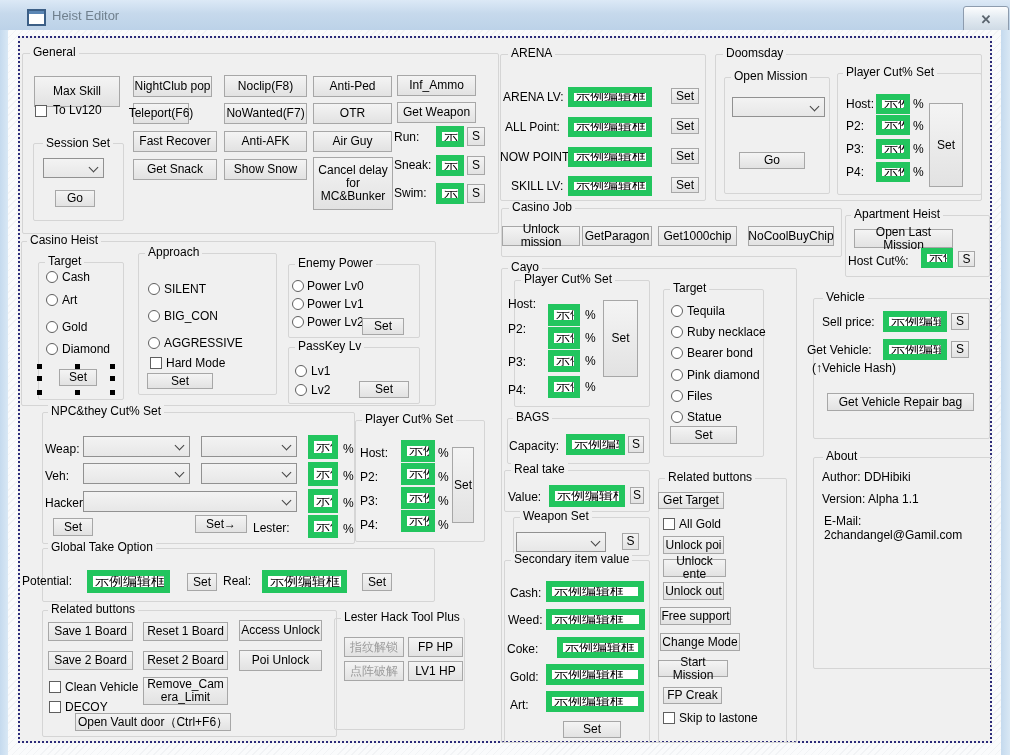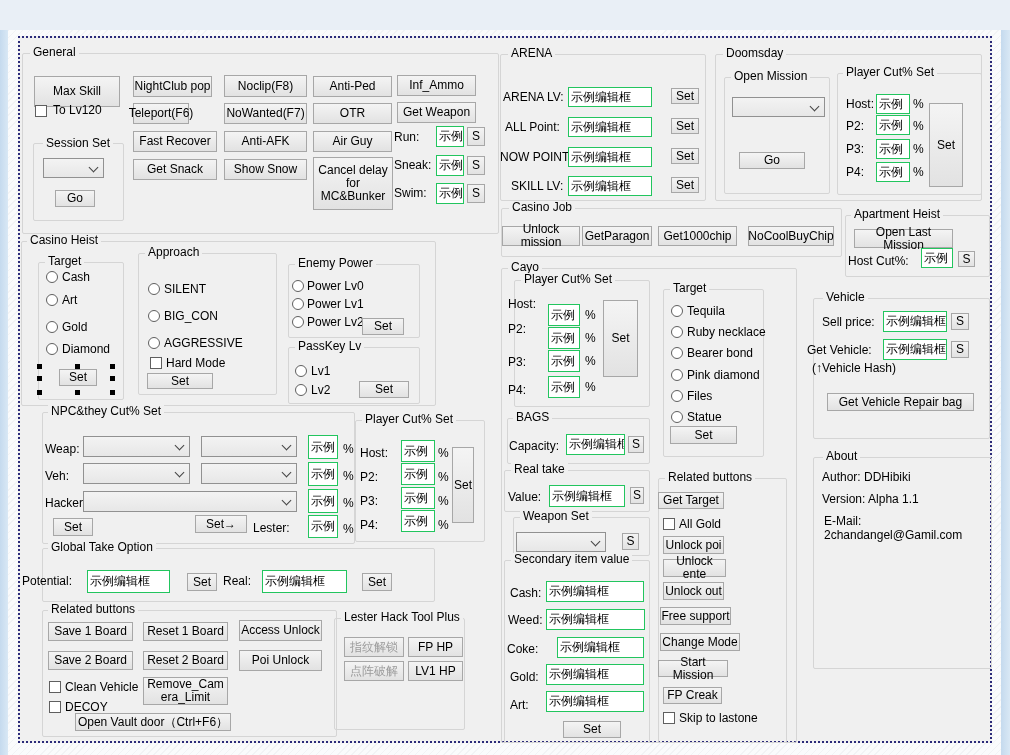--- a/index.html
+++ b/index.html
@@ -9,32 +9,39 @@
   .appicon{position:absolute;left:27px;top:9px;width:15px;height:13px;background:#fff;border:2px solid #3c5f86;box-shadow:inset 0 3px 0 #5b86b4}
   .closebtn{position:absolute;left:963px;top:6px;width:44px;height:25px;border:1px solid #8d9cae;border-radius:3px;background:linear-gradient(#fcfdfe,#e2eaf1 45%,#ccd8e3);display:flex;align-items:center;justify-content:center;color:#5a646e;font-weight:bold;font-size:13px}
   .edge{position:absolute;top:30px;height:725px;background:linear-gradient(90deg,#c5daee,#d9e8f5)}
   .surface{position:absolute;left:8px;top:30px;width:993px;height:725px;background:#fafbfc;background-image:repeating-linear-gradient(135deg,rgba(110,120,135,0.06) 0 1px,transparent 1px 5px)}
   .dialog{position:absolute;left:18px;top:36px;width:974px;height:707px;background:#f0f0f0;border:2px dotted #2b2b7a;box-sizing:border-box}
   .grp{position:absolute;border:1px solid #d5d5d5;border-radius:2px}
   .gt{position:absolute;background:#f0f0f0;padding:0 3px;white-space:nowrap;line-height:13px}
   .btn{position:absolute;background:linear-gradient(#f4f4f4,#e2e2e2);border:1px solid #a7a7a7;display:flex;align-items:center;justify-content:center;text-align:center;box-sizing:border-box;line-height:13px;cursor:default}
   .btn.dis{color:#9c9c9c}
   .btn.brk{word-break:break-all}
-  .edit{position:absolute;background:#fff;border:1px solid #22c55e;box-sizing:border-box;display:flex;align-items:center;padding:0 2px;white-space:nowrap;overflow:hidden;font-size:12px}
+  .edit{position:absolute;background:#fff;border:6px solid #22c55e;box-sizing:border-box;display:flex;align-items:center;padding:0 2px;white-space:nowrap;overflow:hidden;font-size:14px}
   .cmb{position:absolute;background:linear-gradient(#f3f3f3,#e7e7e7);border:1px solid #919191;box-sizing:border-box}
   .cmb i{position:absolute;right:6px;top:5px;width:6px;height:6px;border:solid #444;border-width:0 1px 1px 0;transform:rotate(45deg)}
   .rad{position:absolute;width:12px;height:12px;border:1px solid #5f5f5f;border-radius:50%;background:#fff;box-sizing:border-box}
   .chk{position:absolute;width:12px;height:12px;border:1px solid #5f5f5f;background:#fff;box-sizing:border-box}
   .lbl{position:absolute;white-space:nowrap;line-height:14px}
   .sq{position:absolute;width:5px;height:5px;background:#000}
 </style>
 </head>
 <body>
 
 <div class="stage">
+  <div class="titlebar">
+    <span class="appicon"></span>
+    <span class="apptitle">Heist Editor</span>
+    <div class="closebtn">
+        <span>✕</span>
+      </div>
+  </div>
   <div class="edge" style="left:0;width:8px"></div>
   <div class="edge" style="left:1001px;width:9px"></div>
   <div class="surface"></div>
   <div class="dialog"></div>
 
   <div class="grp" style="left:22px;top:53px;width:475px;height:179px"></div>
   <span class="gt" style="left:30px;top:46px">General</span>
   <div class="btn" style="left:34px;top:76px;width:86px;height:31px">Max Skill</div>
   <span class="chk" style="left:35px;top:105px"></span>
   <span class="lbl" style="left:53px;top:103px">To Lv120</span>

